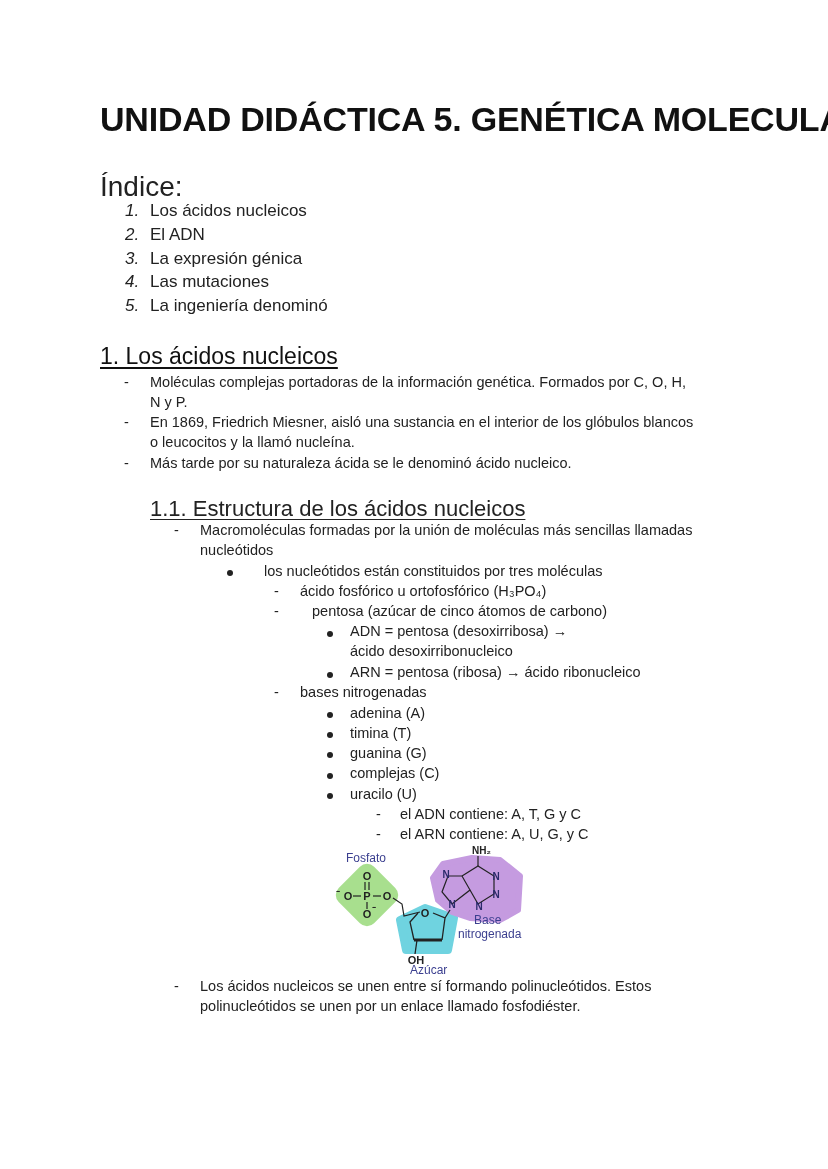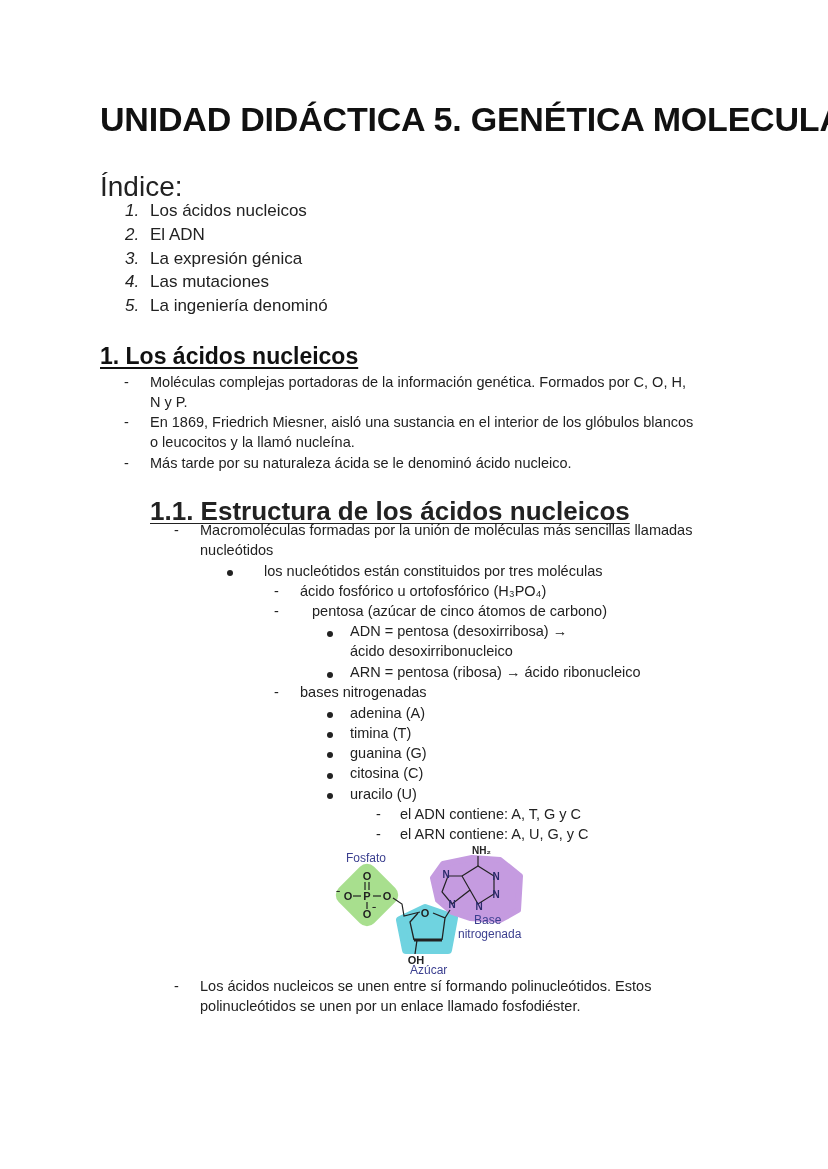--- a/index.html
+++ b/index.html
@@ -3,22 +3,22 @@
 <meta charset="utf-8">
 <style>
   html, body { margin: 0; padding: 0; background: #ffffff; }
   body { width: 828px; height: 1169px; position: relative; overflow: hidden;
          font-family: "Liberation Sans", sans-serif; color: #1a1a1a; }
   .abs { position: absolute; white-space: nowrap; }
   .title { left: 100px; top: 100px; font-size: 34px; font-weight: bold; letter-spacing: -0.2px; color: #111; }
   .indice { left: 100px; top: 171px; font-size: 28px; color: #222; }
   .toc-num { font-size: 17px; font-style: italic; color: #222; }
   .toc-text { font-size: 17px; color: #222; }
-  .h2 { left: 100px; top: 343px; font-size: 23px; font-weight: bold; text-decoration: underline; text-underline-offset: 3px; text-decoration-thickness: 2px; color: #111; }
-  .h3 { left: 150px; top: 496px; font-size: 26px; text-decoration: underline; text-underline-offset: 3px; text-decoration-thickness: 1px; color: #222; font-weight: bold; }
+  .h2 { left: 100px; top: 343px; font-size: 23px; font-weight: normal; text-decoration: underline; text-underline-offset: 3px; text-decoration-thickness: 2px; color: #111; }
+  .h3 { left: 150px; top: 496px; font-size: 22px; text-decoration: underline; text-underline-offset: 3px; text-decoration-thickness: 1px; color: #222; }
   .t { font-size: 14.5px; color: #222; }
   .dash { font-size: 14.5px; color: #222; }
   .dot { width: 6px; height: 6px; border-radius: 50%; background: #222; position: absolute; }
   .diagram { position: absolute; left: 330px; top: 840px; width: 210px; height: 140px; }
 </style>
 </head>
 <body>
 
 <div class="abs title">UNIDAD DIDÁCTICA 5. GENÉTICA MOLECULAR</div>
 
@@ -74,21 +74,21 @@
 <span class="abs dash" style="left:274px;top:684px">-</span>
 <span class="abs t" style="left:300px;top:684px">bases nitrogenadas</span>
 
 <span class="dot" style="left:327px;top:712px"></span>
 <span class="abs t" style="left:350px;top:705px">adenina (A)</span>
 <span class="dot" style="left:327px;top:732px"></span>
 <span class="abs t" style="left:350px;top:725px">timina (T)</span>
 <span class="dot" style="left:327px;top:752px"></span>
 <span class="abs t" style="left:350px;top:745px">guanina (G)</span>
 <span class="dot" style="left:327px;top:773px"></span>
-<span class="abs t" style="left:350px;top:765px">citosina (C)</span>
+<span class="abs t" style="left:350px;top:765px">complejas (C)</span>
 <span class="dot" style="left:327px;top:793px"></span>
 <span class="abs t" style="left:350px;top:786px">uracilo (U)</span>
 
 <span class="abs dash" style="left:376px;top:806px">-</span>
 <span class="abs t" style="left:400px;top:806px">el ADN contiene: A, T, G y C</span>
 <span class="abs dash" style="left:376px;top:826px">-</span>
 <span class="abs t" style="left:400px;top:826px">el ARN contiene: A, U, G, y C</span>
 
 <div class="diagram">
   <svg width="210" height="140" viewBox="0 0 210 140" xmlns="http://www.w3.org/2000/svg">

